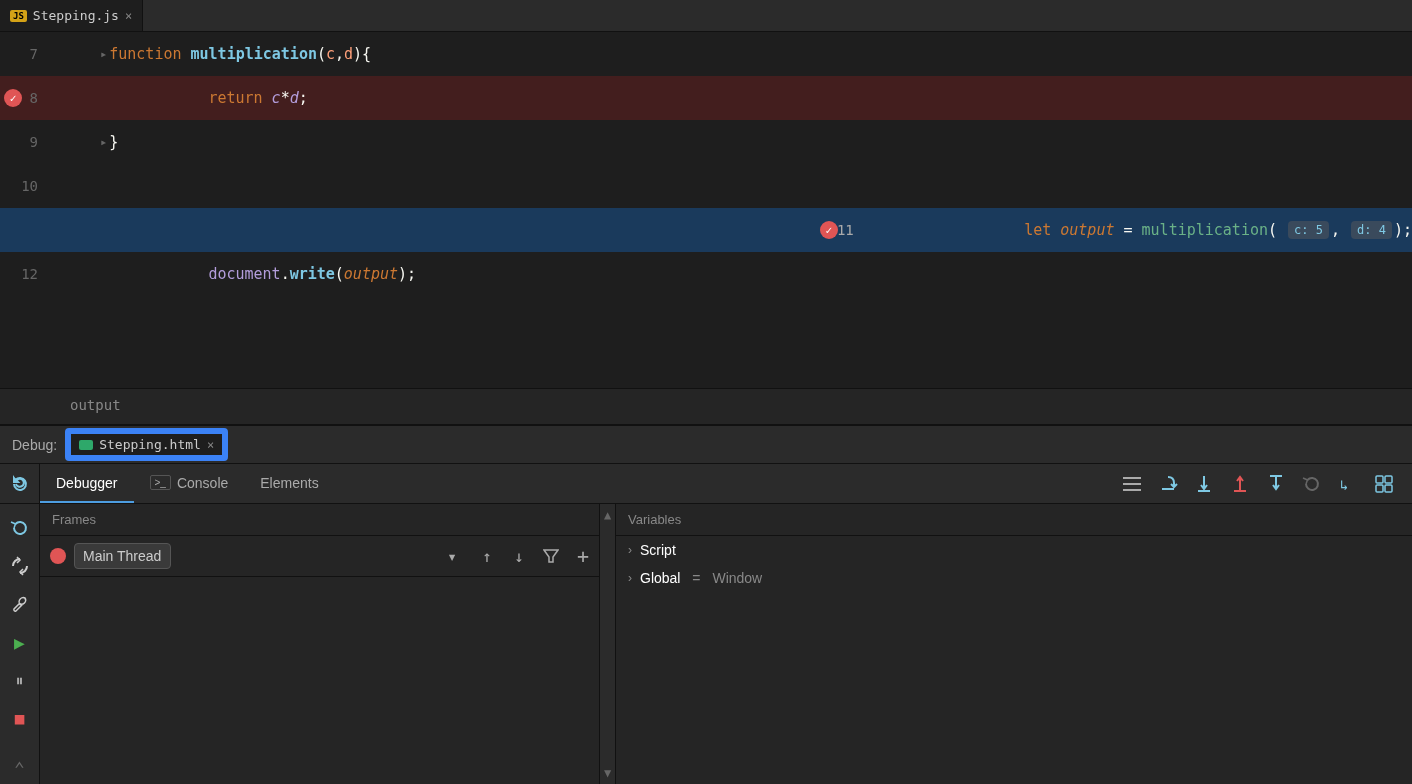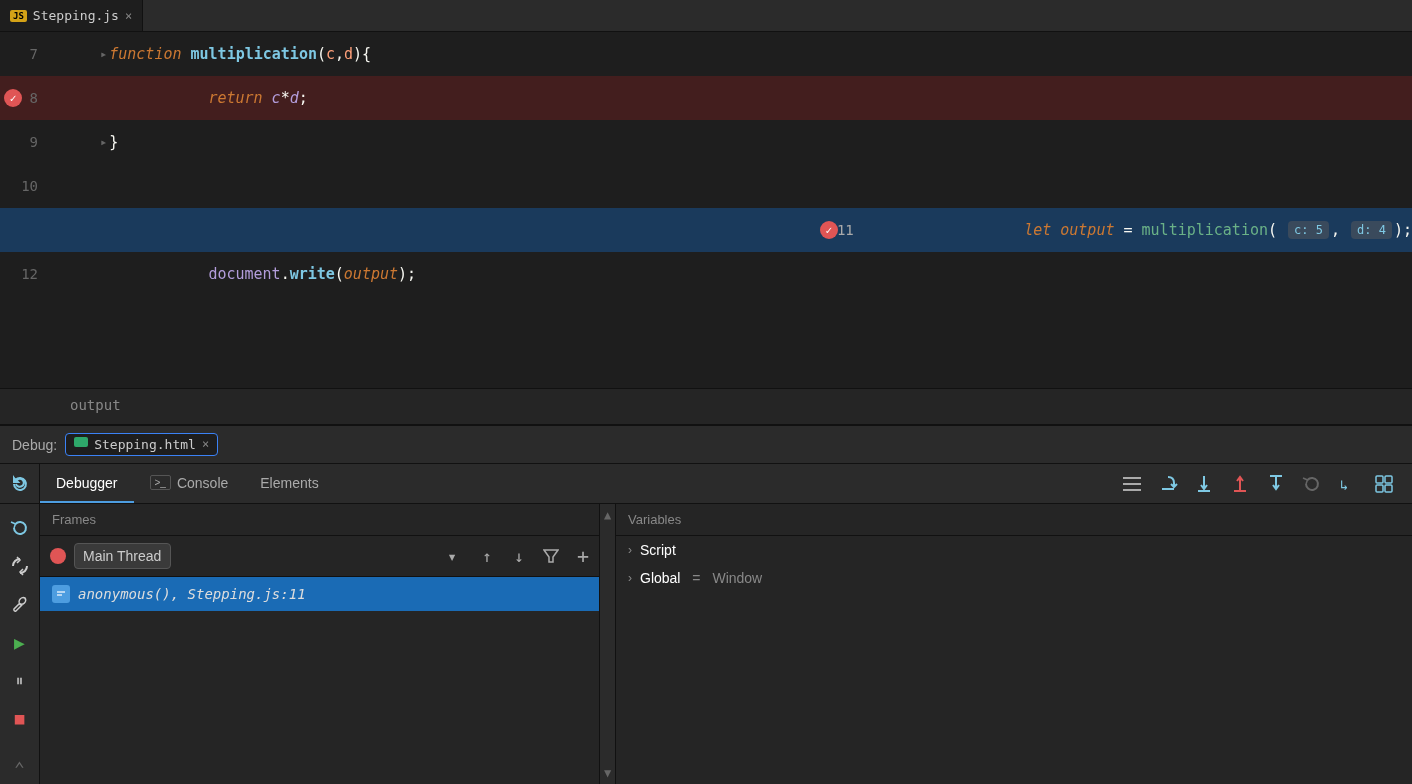--- a/index.html
+++ b/index.html
@@ -117,21 +117,21 @@
 
     .code-content {
       font-size: 15px;
       white-space: pre;
       padding-left: 50px;
       display: flex;
       align-items: center;
       gap: 0;
     }
 
-    .kw-orange { color: #cc7832; font-style: italic; }
+    .kw-orange { color: #cc7832; }
     .fn-name { color: #7ec8e3; font-weight: bold; }
     .fn-name-green { color: #6ab187; }
     .param { color: #ffa07a; }
     .purple { color: #b39ddb; }
     .text-white { color: #f8f8f2; }
     .italic-purple { color: #b39ddb; font-style: italic; }
     .italic-orange { color: #cc7832; font-style: italic; }
 
     .inline-badge {
       background: #3a4a5c;
@@ -171,24 +171,24 @@
       border-bottom: 1px solid #111;
       gap: 8px;
     }
     .debug-label {
       color: #aaa;
       font-size: 14px;
       font-family: sans-serif;
     }
     .debug-tab {
       display: flex;
-      align-items: flex-start;
+      align-items: center;
       gap: 6px;
       background: #1e1e1e;
-      border: 1px solid #3b82f6;
+      border: 6px solid #3b82f6;
       border-radius: 4px;
       padding: 3px 8px;
       font-size: 13px;
       color: #ccc;
     }
     .debug-tab-icon {
       width: 14px;
       height: 10px;
       background: #2ea86a;
       border-radius: 2px;
@@ -675,30 +675,20 @@
           <div class="thread-btn">↓</div>
           <div class="thread-btn">
             <svg width="16" height="16" viewBox="0 0 16 16">
               <polygon points="1,2 15,2 10,9 10,14 6,14 6,9" fill="none" stroke="#aaa" stroke-width="1.5"></polygon>
             </svg>
           </div>
         </div>
         <div class="add-btn">+</div>
       </div>
 
-      <div class="frame-item selected">
-        <div class="frame-icon">
-          <svg width="12" height="10" viewBox="0 0 12 10">
-            <rect x="0" y="0" width="12" height="10" rx="2" fill="#4d9de0"></rect>
-            <line x1="2" y1="3" x2="10" y2="3" stroke="white" stroke-width="1.2"></line>
-            <line x1="2" y1="6" x2="7" y2="6" stroke="white" stroke-width="1.2"></line>
-          </svg>
-        </div>
-        <span class="frame-text">anonymous(), Stepping.js:11</span>
-      </div>
     </div>
 
     <div class="scroll-col">
       <div style="color:#666;font-size:12px;">▲</div>
       <div style="color:#666;font-size:12px;">▼</div>
     </div>
 
     <div class="variables-panel">
       <div class="variables-header">
         <span>Variables</span>

